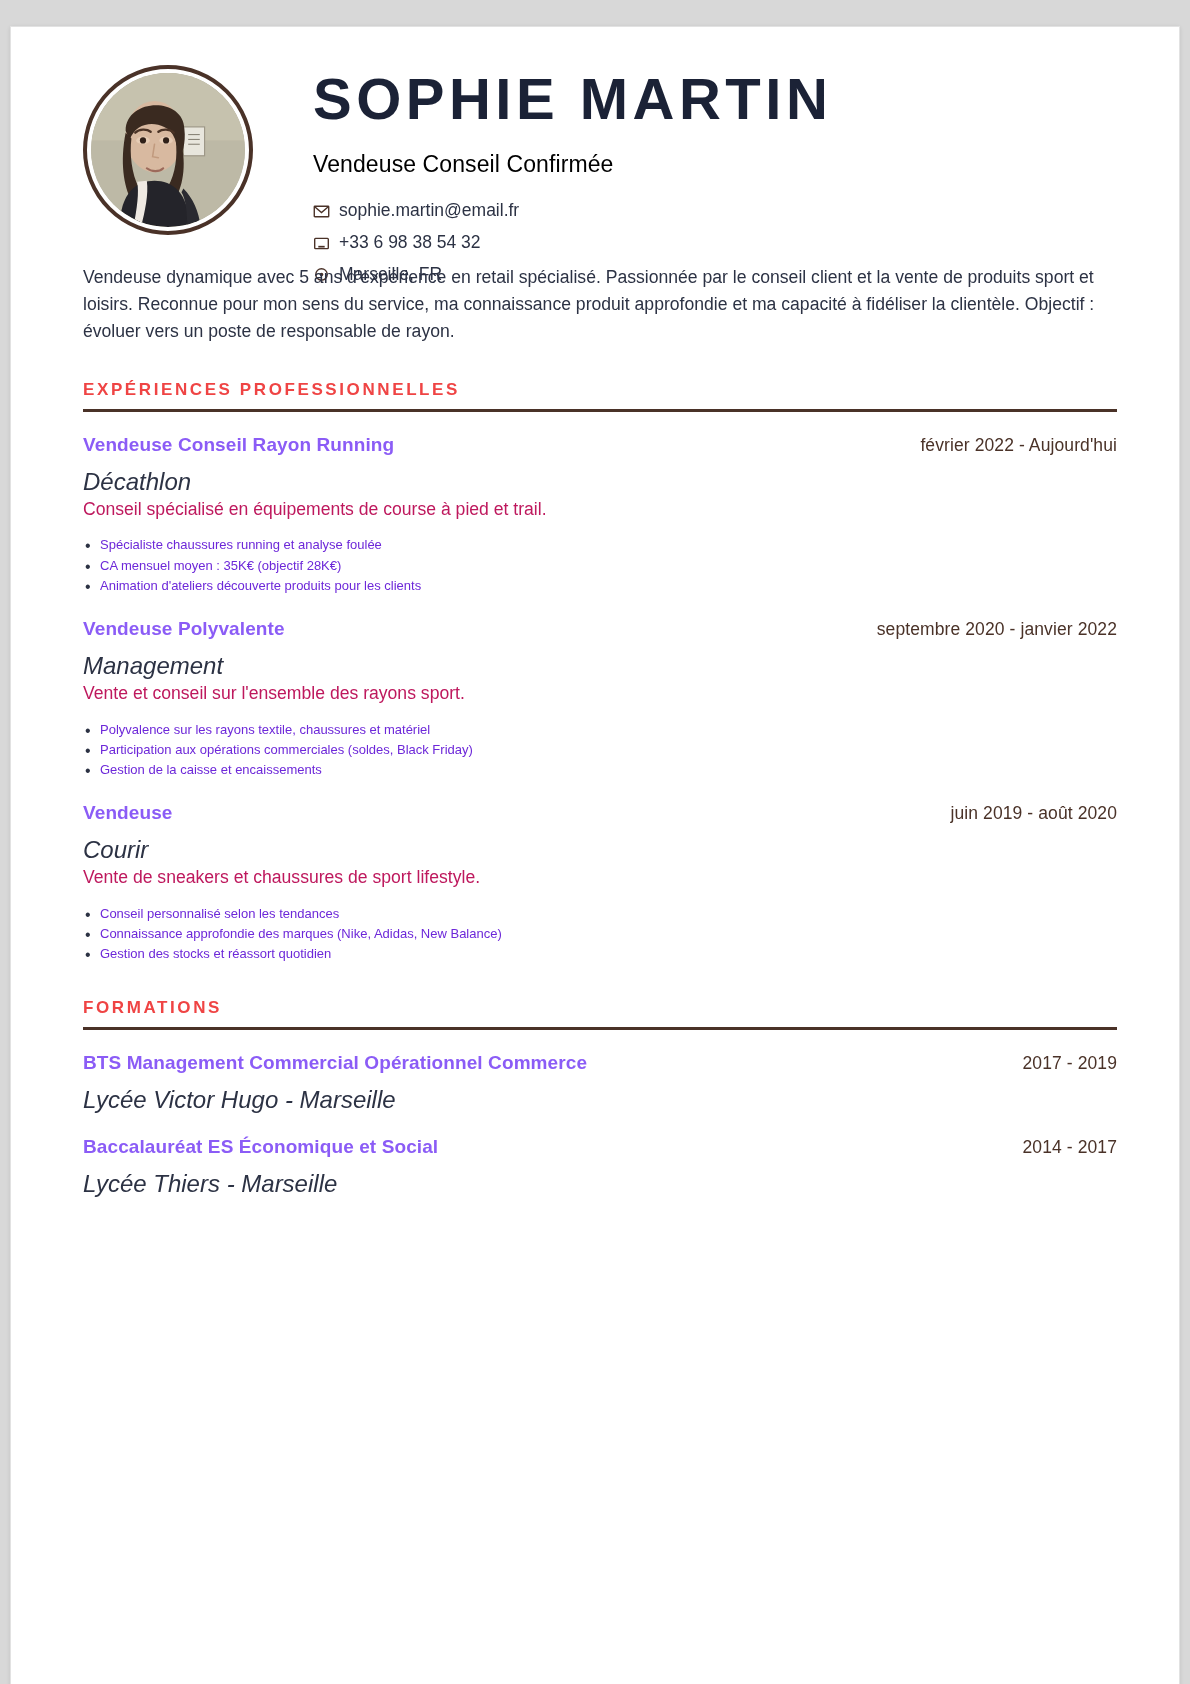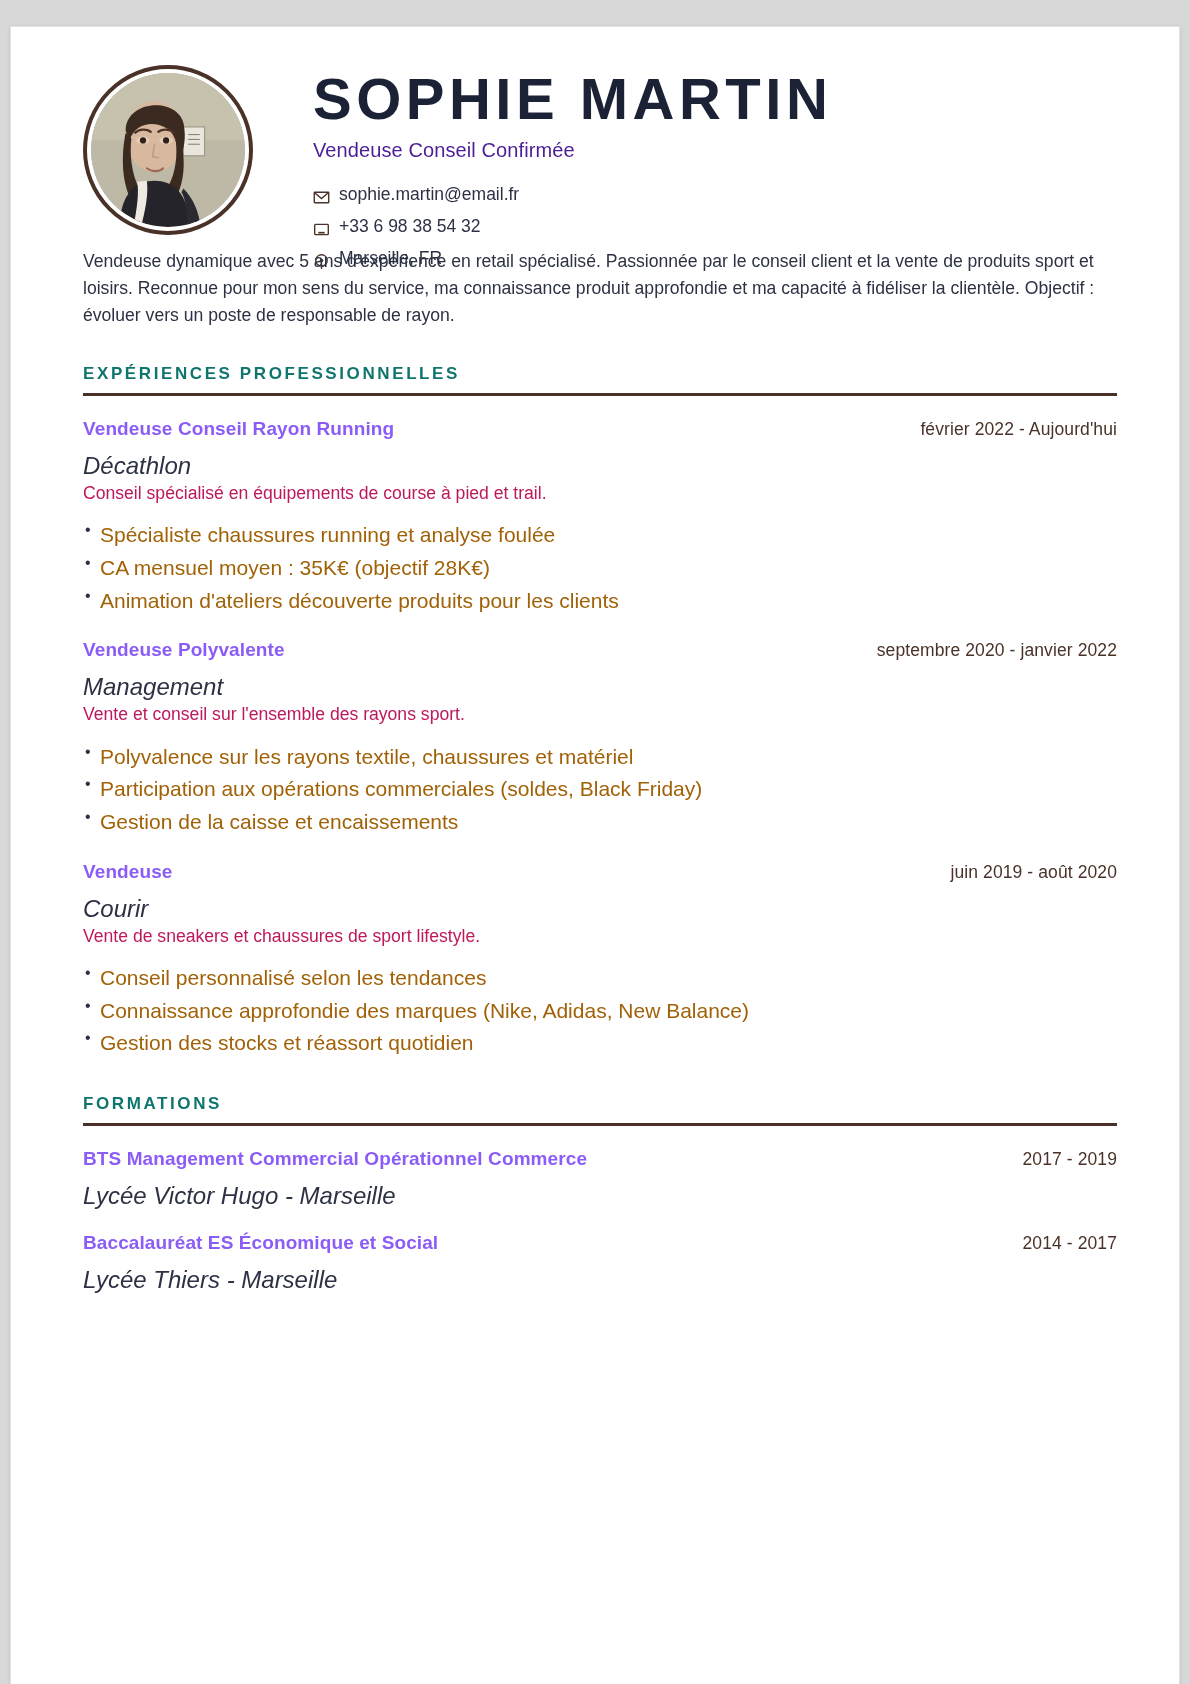--- a/index.html
+++ b/index.html
@@ -65,32 +65,32 @@
   .name {
     font-size: 58px;
     font-weight: 700;
     letter-spacing: 4.5px;
     color: #1b2236;
     line-height: 1.04;
     margin: 0;
     white-space: nowrap;
   }
   .job-title {
-    font-size: 20px;
-    color: #4c1d95;
-    margin-top: 10px;
+    font-size: 23px;
+    color: #000000;
+    margin-top: 22px;
     font-weight: 400;
     letter-spacing: 0.1px;
   }
   .contacts {
     margin-top: 22px;
   }
   .contact-row {
     display: flex;
-    align-items: flex-end;
+    align-items: center;
     gap: 9px;
     font-size: 17.5px;
     color: #2c3244;
     margin-bottom: 10px;
     line-height: 1.25;
   }
   .contact-row:last-child { margin-bottom: 0; }
   .ico {
     flex: 0 0 auto;
     width: 17px;
@@ -107,21 +107,21 @@
     margin-top: -22px;
     text-align: left;
   }
 
   
   .section { margin-top: 34px; }
   .section-title {
     font-size: 17px;
     font-weight: 700;
     letter-spacing: 2.6px;
-    color: #0f766e;
+    color: #ef4444;
     text-transform: uppercase;
     margin-top: 32px;
   }
   .rule {
     height: 3px;
     background: #4a3228;
     margin-top: 9px;
   }
 
   .entry { margin-top: 22px; }
@@ -155,22 +155,22 @@
     color: #be185d;
     margin-top: 2px;
     line-height: 1.35;
   }
   .bullets {
     list-style: none;
     margin: 14px 0 0 0;
     padding: 0;
   }
   .bullets li {
-    font-size: 21px;
-    color: #a16207;
+    font-size: 13px;
+    color: #6d28d9;
     line-height: 1.55;
     padding-left: 17px;
     position: relative;
   }
   .bullets li::before {
     content: "\2022";
     position: absolute;
     left: 2px;
     top: -1px;
     font-size: 16px;

